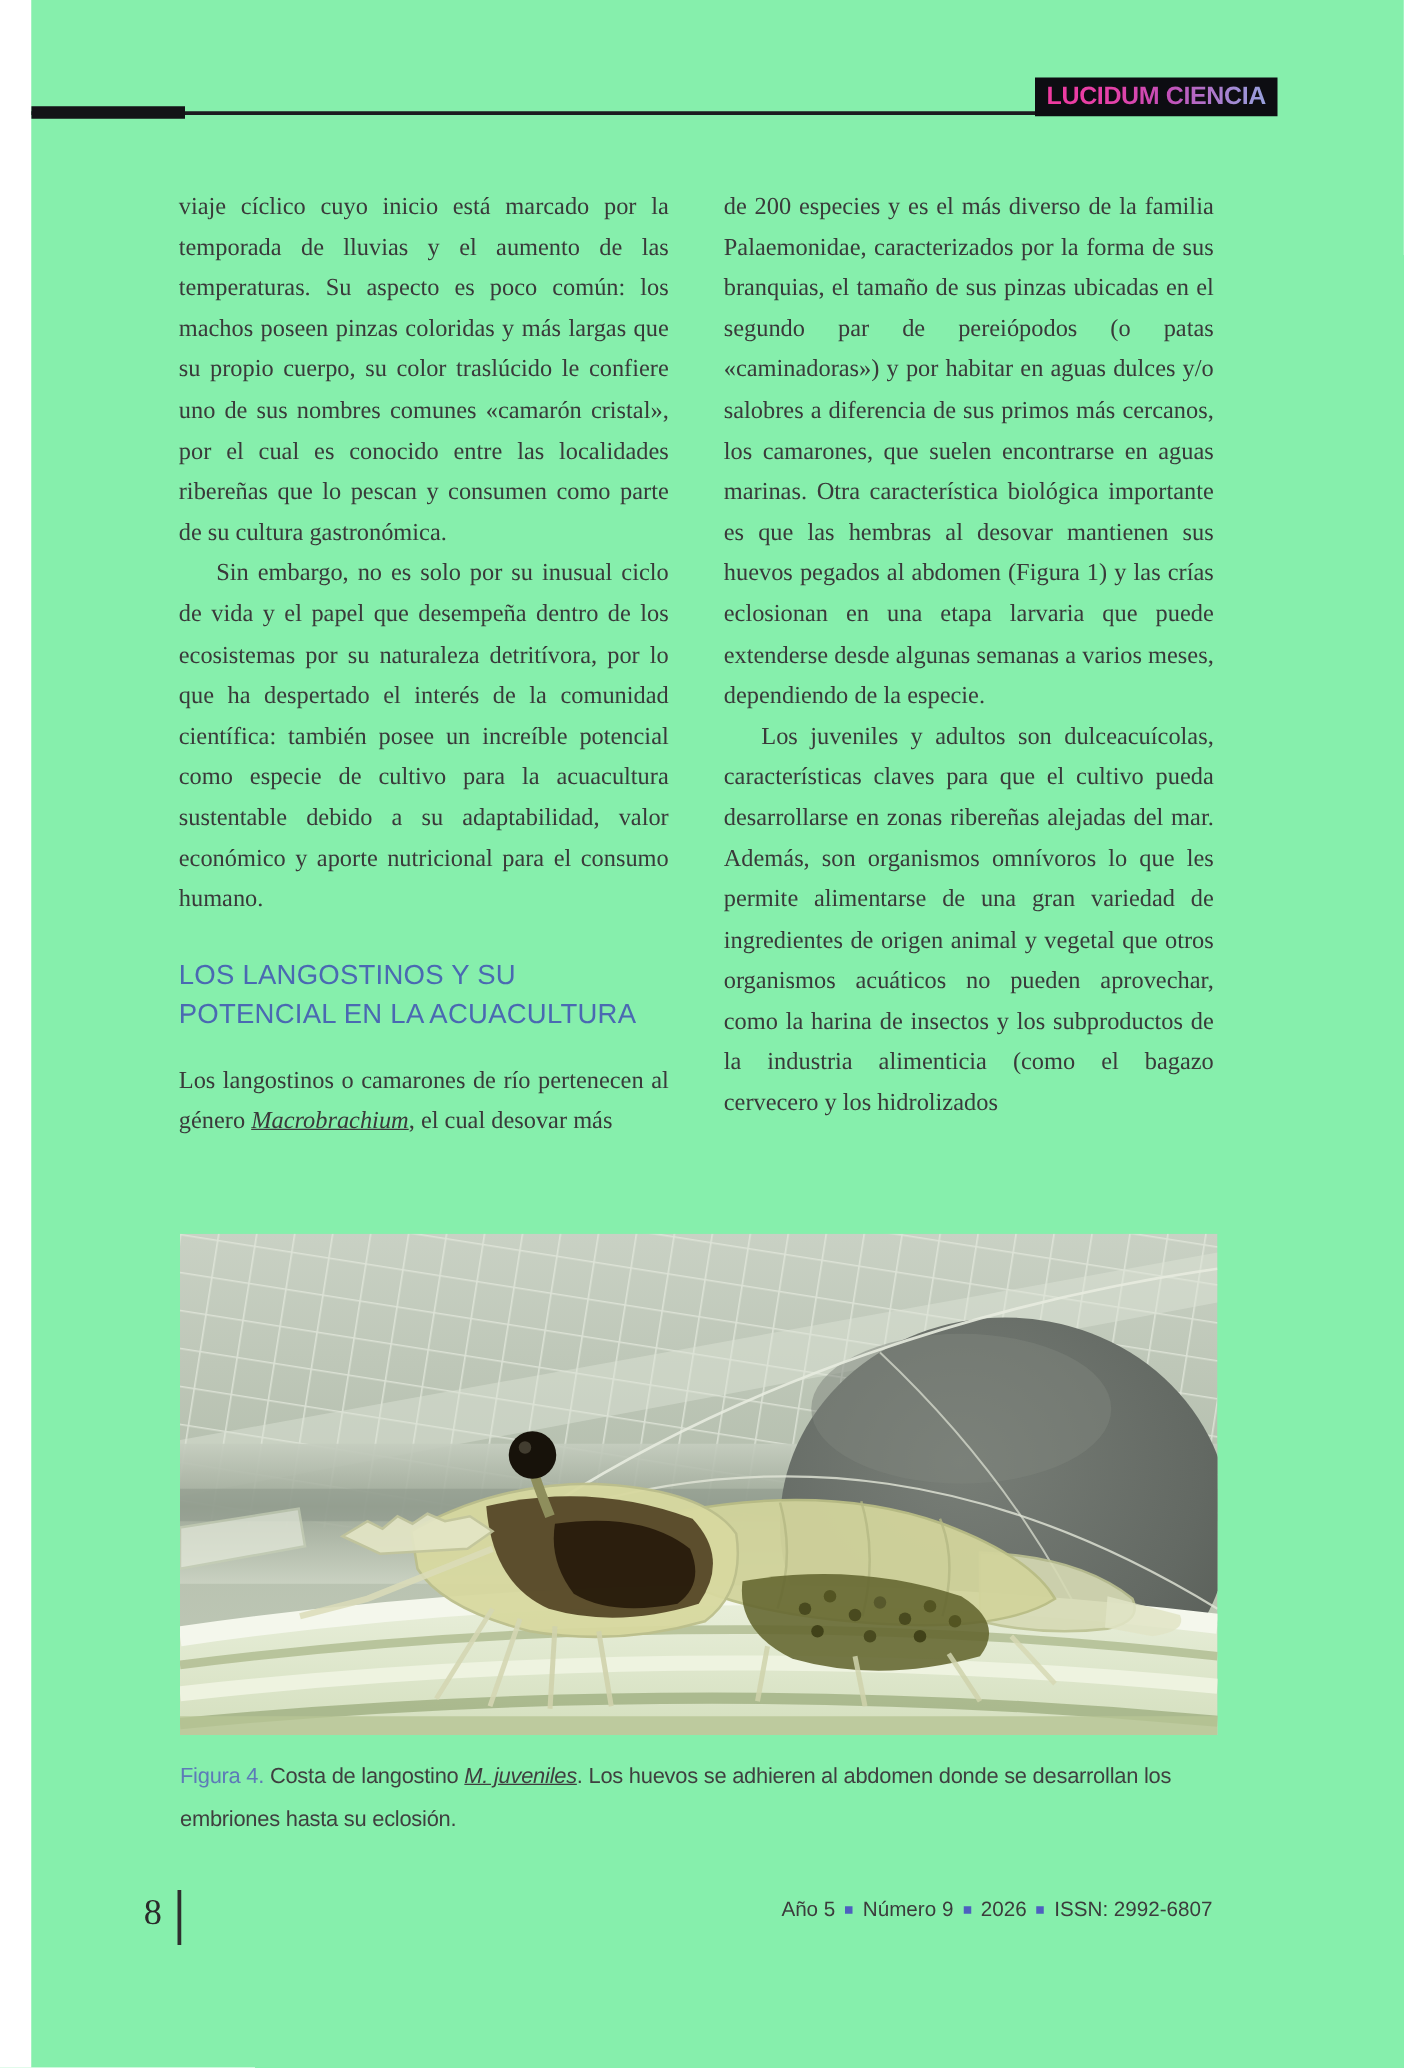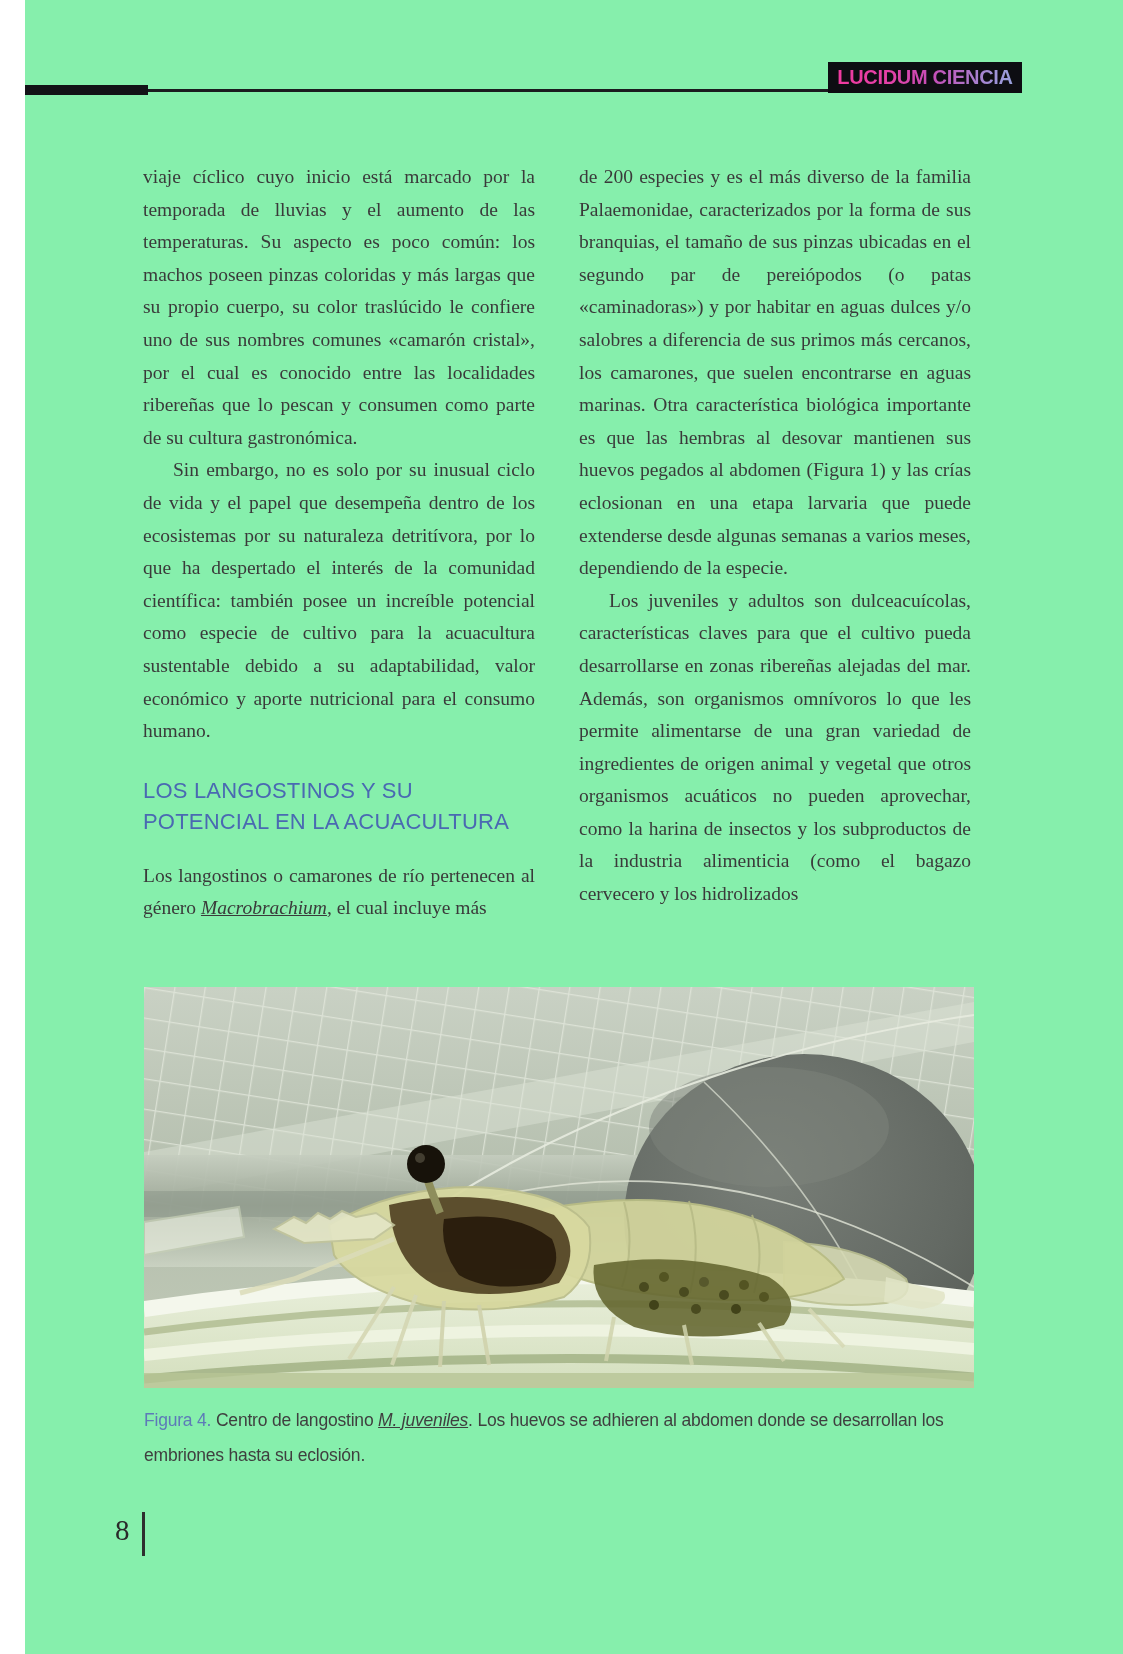--- a/index.html
+++ b/index.html
@@ -33,21 +33,21 @@
   .brand-text {
     font-family: "Liberation Sans", sans-serif;
     font-weight: 700; font-size: 20px; letter-spacing: -0.3px;
     background: linear-gradient(90deg, #f03aa0 0%, #e441a8 30%, #c44fb8 55%, #a08fd6 88%, #98a0dc 100%);
     -webkit-background-clip: text; background-clip: text;
     color: transparent;
   }
 
   
   .columns {
-    position: absolute; left: 118px; top: 161px;
+    position: absolute; left: 118px; top: 150px;
     width: 828px;
     display: flex; gap: 44px;
   }
   .col {
     width: 400px;
     font-size: 19.5px; line-height: 32.6px;
     color: #3a3a3a;
     text-align: justify;
   }
   .col p { margin: 0; }
@@ -111,21 +111,21 @@
   <div class="rule-thick"></div>
   <div class="brand-box">
     <span class="brand-text">LUCIDUM CIENCIA</span>
   </div>
 
   <div class="columns">
     <div class="col">
       <p>viaje cíclico cuyo inicio está marcado por la temporada de lluvias y el aumento de las temperaturas. Su aspecto es poco común: los machos poseen pinzas coloridas y más largas que su propio cuerpo, su color traslúcido le confiere uno de sus nombres comunes «camarón cristal», por el cual es conocido entre las localidades ribereñas que lo pescan y consumen como parte de su cultura gastronómica.</p>
       <p class="indent">Sin embargo, no es solo por su inusual ciclo de vida y el papel que desempeña dentro de los ecosistemas por su naturaleza detritívora, por lo que ha despertado el interés de la comunidad científica: también posee un increíble potencial como especie de cultivo para la acuacultura sustentable debido a su adaptabilidad, valor económico y aporte nutricional para el consumo humano.</p>
       <h2 class="section-heading">LOS LANGOSTINOS Y SU POTENCIAL EN LA ACUACULTURA</h2>
-      <p><span>Los langostinos o camarones de río pertenecen al género </span><span class="italic">Macrobrachium</span><span>, el cual incluye más</span></p>
+      <p><span>Los langostinos o camarones de río pertenecen al género </span><span class="italic">Macrobrachium</span><span>, el cual desovar más</span></p>
     </div>
     <div class="col">
       <p>de 200 especies y es el más diverso de la familia Palaemonidae, caracterizados por la forma de sus branquias, el tamaño de sus pinzas ubicadas en el segundo par de pereiópodos (o patas «caminadoras») y por habitar en aguas dulces y/o salobres a diferencia de sus primos más cercanos, los camarones, que suelen encontrarse en aguas marinas. Otra característica biológica importante es que las hembras al desovar mantienen sus huevos pegados al abdomen (Figura 1) y las crías eclosionan en una etapa larvaria que puede extenderse desde algunas semanas a varios meses, dependiendo de la especie.</p>
       <p class="indent">Los juveniles y adultos son dulceacuícolas, características claves para que el cultivo pueda desarrollarse en zonas ribereñas alejadas del mar. Además, son organismos omnívoros lo que les permite alimentarse de una gran variedad de ingredientes de origen animal y vegetal que otros organismos acuáticos no pueden aprovechar, como la harina de insectos y los subproductos de la industria alimenticia (como el bagazo cervecero y los hidrolizados</p>
     </div>
   </div>
 
   <figure class="figure" style="margin:0">
     <svg class="photo" viewBox="0 0 830 401" aria-hidden="true">
       <defs>
@@ -212,21 +212,22 @@
       <path d="M272 308 L 248 378" stroke="#d4d6b2" stroke-width="4" fill="none" opacity="0.9"></path>
       <path d="M300 314 L 296 380" stroke="#cfd2ac" stroke-width="4" fill="none" opacity="0.9"></path>
       <path d="M335 318 L 345 378" stroke="#cfd2ac" stroke-width="4" fill="none" opacity="0.9"></path>
       <path d="M250 252 L 150 292 L 96 306" stroke="#dadcb8" stroke-width="5" fill="none" opacity="0.85"></path>
 
       <path d="M470 330 L 462 374" stroke="#cfd2ac" stroke-width="4" fill="none" opacity="0.85"></path>
       <path d="M540 338 L 548 378" stroke="#cfd2ac" stroke-width="4" fill="none" opacity="0.85"></path>
       <path d="M615 336 L 640 374" stroke="#cfd2ac" stroke-width="4" fill="none" opacity="0.85"></path>
       <path d="M665 322 L 700 360" stroke="#d6d8b4" stroke-width="4" fill="none" opacity="0.85"></path>
     </svg>
-    <figcaption class="caption"><span class="fig-label">Figura 4.</span><span> Centro de langostino </span><span class="italic">M. juveniles</span><span>. Los huevos se adhieren al abdomen donde se desarrollan los embriones hasta su eclosión.</span></figcaption>
+    <figcaption class="caption"><span class="fig-label">Figura 4.</span><span> Costa de langostino </span><span class="italic">M. juveniles</span><span>. Los huevos se adhieren al abdomen donde se desarrollan los embriones hasta su eclosión.</span></figcaption>
   </figure>
 
   <div class="footer-page-number">8</div>
   <div class="footer-vbar"></div>
   <div class="footer-meta">
+    <div><span>Año 5</span><span class="sep-square"></span><span>Número 9</span><span class="sep-square"></span><span>2026</span><span class="sep-square"></span><span>ISSN: 2992-6807</span></div>
   </div>
 
 </div>
 
 </body></html>

